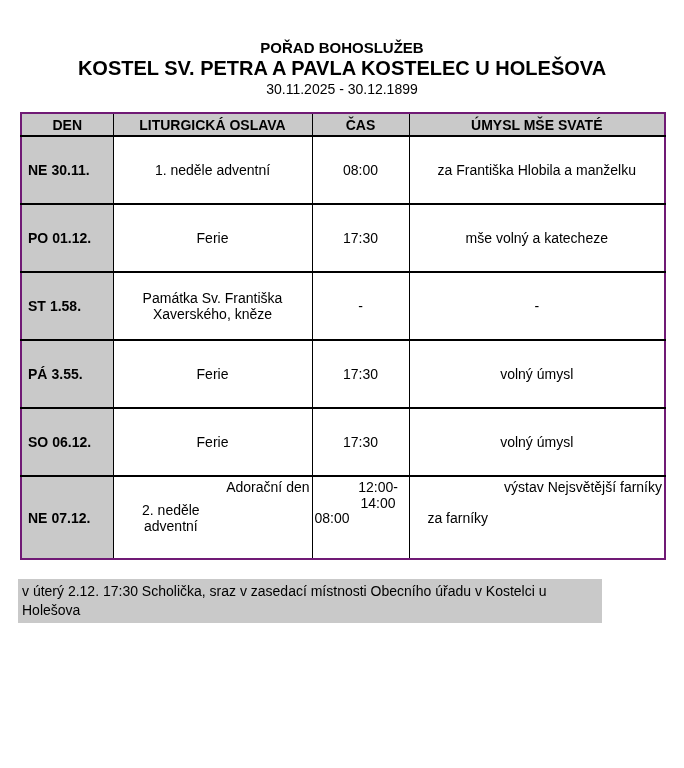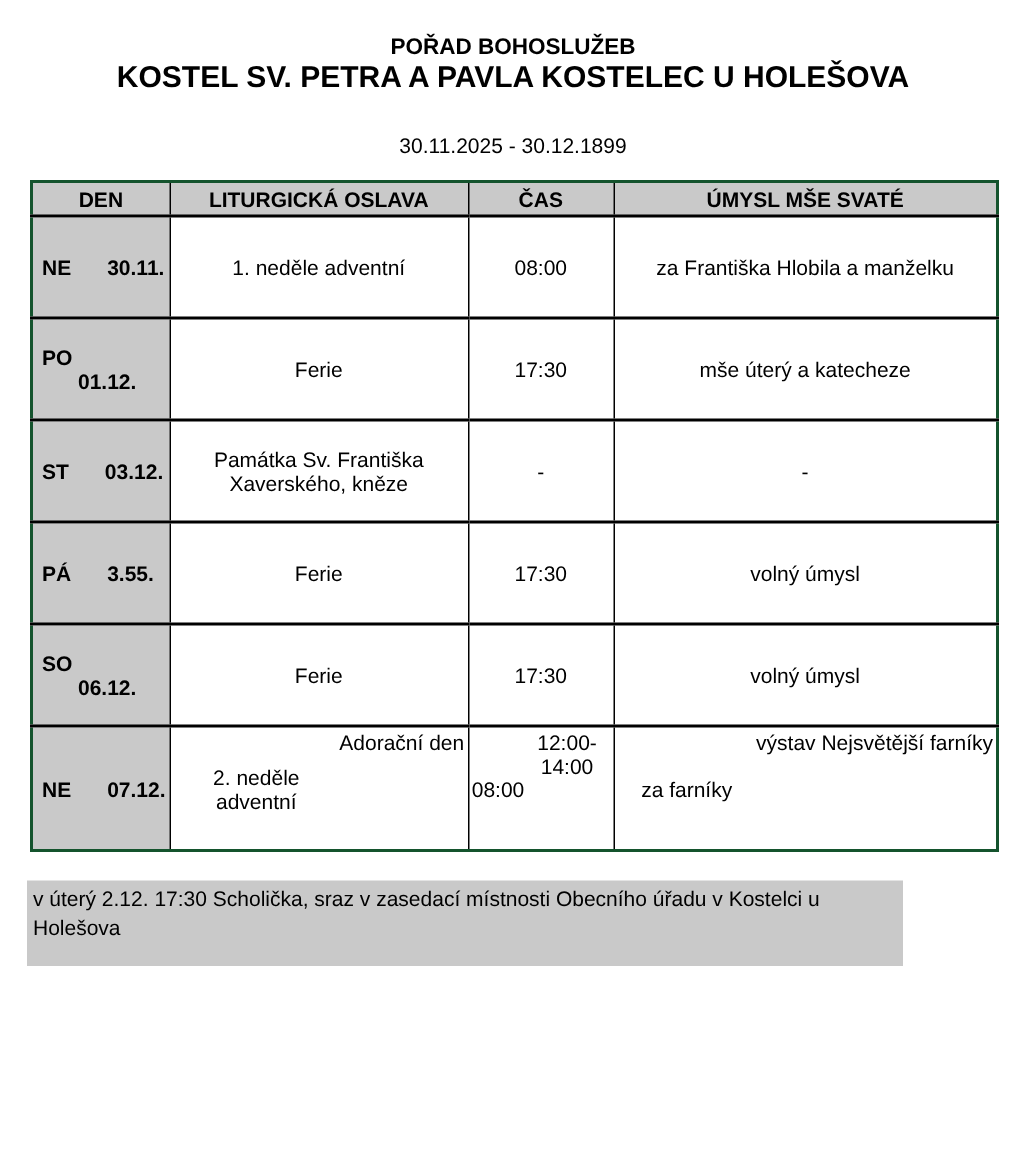--- a/index.html
+++ b/index.html
@@ -11,29 +11,29 @@
     font-family: "Liberation Sans", sans-serif;
     color: #000000;
     overflow: hidden;
   }
   .page {
     box-sizing: border-box;
     width: 684px;
     padding: 22px 20px 0 20px;
   }
   .doc-header { text-align: center; margin-bottom: 13px; }
-  .doc-title    { font-size: 15px; font-weight: bold; line-height: 20px; }
+  .doc-title    { font-size: 15px; font-weight: bold; line-height: 20px; margin-top: 16px; }
   .doc-subtitle { font-size: 20px; font-weight: bold; line-height: 21px; }
-  .doc-daterange{ font-size: 14px; font-weight: normal; line-height: 20px; margin-top: 24px; }
+  .doc-daterange{ font-size: 14px; font-weight: normal; line-height: 20px; }
 
   table.schedule {
     border-collapse: collapse;
     table-layout: fixed;
     width: 644px;
-    border: 2px solid #14532d;
+    border: 2px solid #701a75;
   }
   col.c-den { width: 92px; }
   col.c-lit { width: 199px; }
   col.c-cas { width: 97px; }
   col.c-umy { width: 256px; }
 
   th {
     background: var(--cell-gray, #c9c9c9);
     border: 1px solid #000;
     border-bottom: 2px solid #000;
@@ -54,21 +54,21 @@
   }
   tr.body-row { height: 68px; }
   tr.body-row.tall { height: 83px; }
   td.day {
     background: var(--cell-gray, #c9c9c9);
     text-align: left;
     padding-left: 6px;
     font-weight: bold;
   }
   td.day .day-abbr { display: inline-block; }
-  td.day .day-date { display: inline-block; margin-left: 24px; }
+  td.day .day-date { display: inline-block; margin-left: 4px; }
 
   .cell-stack {
     display: flex;
     flex-direction: row;
     height: 77px;
   }
   .cell-stack .line1 {
     flex: 1;
     display: flex;
     align-items: center;
@@ -77,21 +77,21 @@
   .cell-stack .line2 {
     padding-bottom: 1px;
   }
 
   .footer-bar {
     margin-top: 19px;
     margin-left: -2px;
     background: var(--cell-gray, #c9c9c9);
     width: 584px;
     box-sizing: border-box;
-    padding: 3px 4px 16px 4px;
+    padding: 3px 4px 3px 4px;
   }
   .footer-text {
     font-size: 14px;
     line-height: 19px;
     max-width: 588px;
   }
 </style>
 </head>
 <body>
 
@@ -122,24 +122,24 @@
         <tr class="body-row">
           <td class="day"><span class="day-abbr">NE</span><span class="day-date">30.11.</span></td>
           <td>1. neděle adventní</td>
           <td>08:00</td>
           <td>za Františka Hlobila a manželku</td>
         </tr>
         <tr class="body-row">
           <td class="day"><span class="day-abbr">PO</span><span class="day-date">01.12.</span></td>
           <td>Ferie</td>
           <td>17:30</td>
-          <td>mše úterý a katecheze</td>
+          <td>mše volný a katecheze</td>
         </tr>
         <tr class="body-row">
-          <td class="day"><span class="day-abbr">ST</span><span class="day-date">03.12.</span></td>
+          <td class="day"><span class="day-abbr">ST</span><span class="day-date">1.58.</span></td>
           <td>Památka Sv. Františka Xaverského, kněze</td>
           <td>-</td>
           <td>-</td>
         </tr>
         <tr class="body-row">
           <td class="day"><span class="day-abbr">PÁ</span><span class="day-date">3.55.</span></td>
           <td>Ferie</td>
           <td>17:30</td>
           <td>volný úmysl</td>
         </tr>

